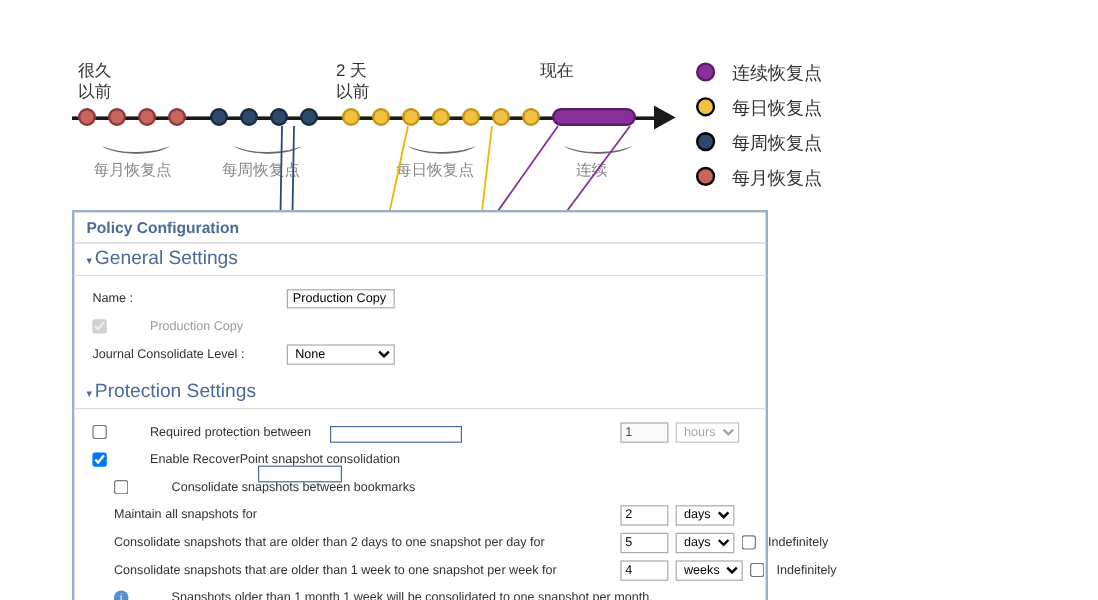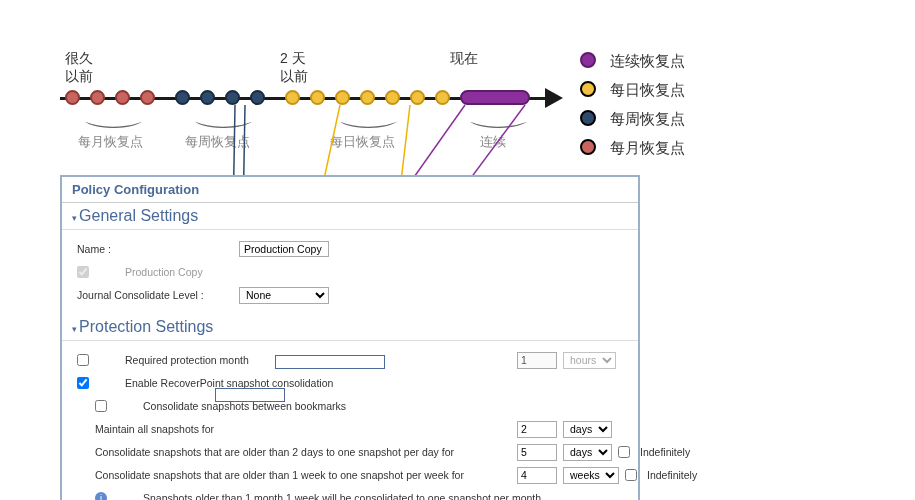--- a/index.html
+++ b/index.html
@@ -138,21 +138,21 @@
     <div class="row">
       <span class="label">Journal Consolidate Level :</span>
       <select class="sel w90"><option>None</option></select>
     </div>
   </div>
 
   <div class="section-hdr">Protection Settings</div>
   <div class="section-body" style="position:relative">
     <div class="row">
       <input type="checkbox" class="cb" style="">
-      <span>Required protection month</span>
+      <span>Required protection between</span>
       <span class="right-group">
             <input class="spin" disabled="" value="1" style="">
             <select class="sel" disabled=""><option>hours</option></select>
           </span>
     </div>
     <div class="row">
       <input type="checkbox" class="cb" checked="" style="">
       <span>Enable RecoverPoint snapshot consolidation</span>
     </div>
     <div class="row indent">

